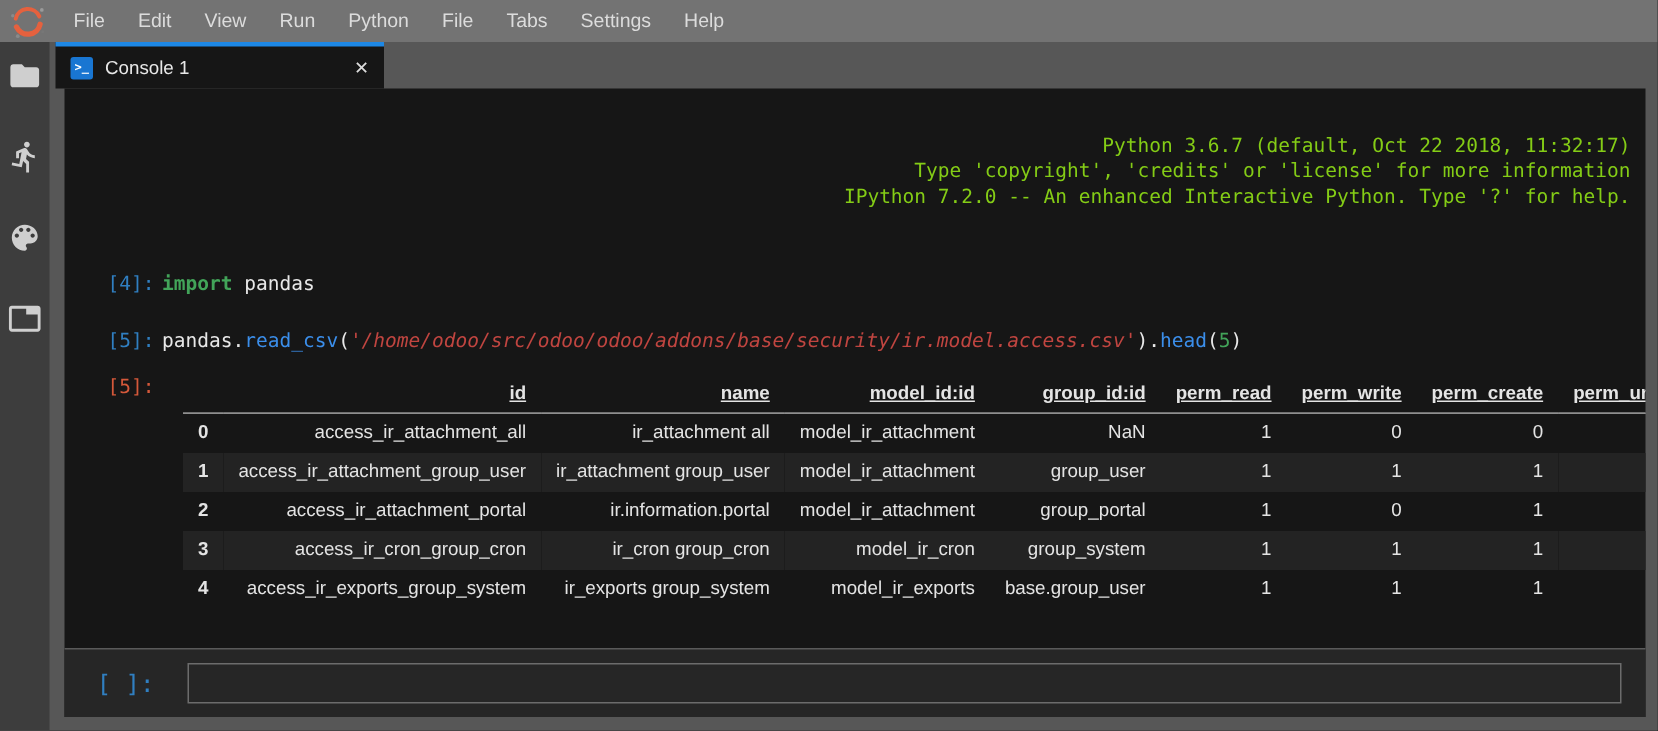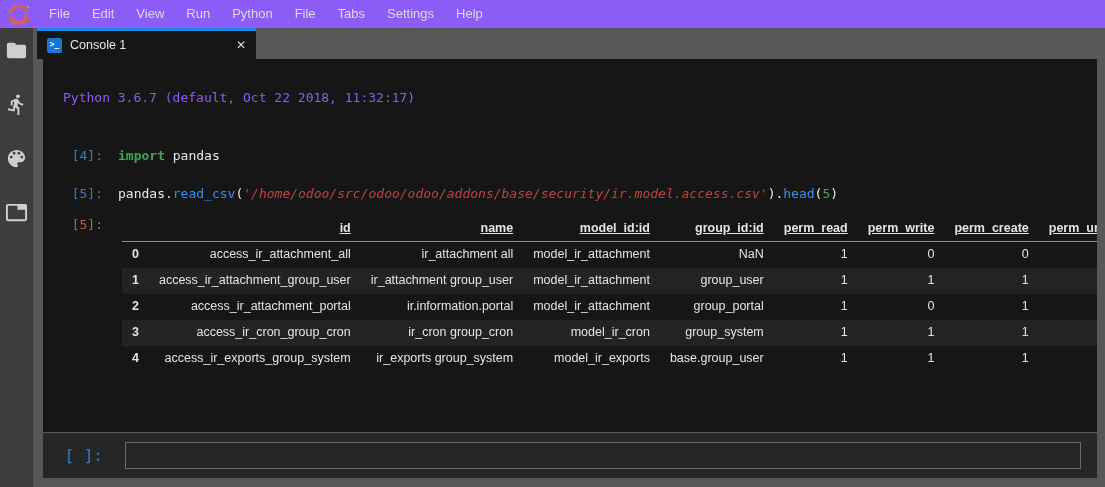--- a/index.html
+++ b/index.html
@@ -1,21 +1,21 @@
 <!DOCTYPE html>
 <html style="--accent: #1e88e5; --pin: #307fc1; --pout: #d4583a; --kw: #42a459; --fn: #3b8eea; --str: #c04540; --num: #42a459;"><head>
 <meta charset="utf-8">
 <style>
   * { margin:0; padding:0; box-sizing:border-box; }
   html,body { width:1105px; height:487px; overflow:hidden; background:#575757;
               font-family:"Liberation Sans", sans-serif; }
   .app { width:1105px; height:487px; display:flex; flex-direction:column; }
 
   
-  .menubar { flex:0 0 28px; background:#8b5cf6; display:flex; }
+  .menubar { flex:0 0 28px; background:#737373; display:flex; }
   .logo { width:38px; height:28px; position:relative; flex:0 0 38px; }
   .logo svg { position:absolute; left:6px; top:2px; }
   .menu-item { padding:0 11px; font-size:13px; line-height:28px; color:#dcdcdc; cursor:default; }
 
   
   .bodyrow { flex:1; display:flex; min-height:0; }
   .sidebar { flex:0 0 33px; background:#3d3d3d; display:flex; flex-direction:column;
              align-items:center; padding-top:11px; gap:31px; }
   .sidebar .sbicon { width:23px; height:23px; display:block; }
   .sidebar svg { width:23px; height:23px; fill:#cfcfcf; }
@@ -26,26 +26,26 @@
          display:flex; align-items:center; gap:8px; padding:0 10px; color:#e8e8e8;
          font-size:12.5px; }
   .tabicon { flex:0 0 15px; width:15px; height:15px; background:#1976d2; border-radius:2px;
              color:#fff; font:bold 8px/14px "DejaVu Sans Mono", monospace; text-align:center; }
   .tabclose { margin-left:auto; font-size:12px; color:#dcdcdc; cursor:default; }
 
   
   .console { flex:1; margin:0 8px 9px 10px; background:#161616; display:flex;
              flex-direction:column; min-height:0; font-family:"DejaVu Sans Mono", monospace; }
   .scroll { flex:1; padding:30px 10px 0 20px; overflow:hidden; }
-  .banner div { color:#8b5cf6; font-size:13px; line-height:17px; white-space:pre; }
+  .banner div { color:#84cc16; font-size:13px; line-height:17px; white-space:pre;text-align:right; }
 
   .cell { display:flex; font-size:13px; line-height:17px; }
   .cell0 { margin-top:41px; } .cell1 { margin-top:21px; }
   .prompt { flex:0 0 40px; width:40px; text-align:right; color:var(--pin,#307fc1); white-space:pre; }
-  .code { margin-left:15px; color:#e8e8e8; white-space:pre; }
+  .code { margin-left:5px; color:#e8e8e8; white-space:pre; }
   .tok-kw  { color:var(--kw,#42a459); font-weight:bold; }
   .tok-fn  { color:var(--fn,#3b8eea); }
   .tok-str { color:var(--str,#c04540);font-style:italic; }
   .tok-num { color:var(--num,#42a459); }
 
   .outcell { display:flex; margin-top:14px; font-size:13px; line-height:17px; }
   .prompt.out { color:var(--pout,#d4583a); }
   .outwrap { margin-left:19px; }
 
   table { border-collapse:collapse; table-layout:fixed; color:#e4e4e4;
@@ -115,20 +115,22 @@
           <span class="tabicon">&gt;_</span>
           <span class="tablabel">Console 1</span>
           <span class="tabclose">✕</span>
         </div>
       </div>
 
       <div class="console">
         <div class="scroll">
           <div class="banner" id="banner">
               <div>Python 3.6.7 (default, Oct 22 2018, 11:32:17)</div>
+              <div>Type 'copyright', 'credits' or 'license' for more information</div>
+              <div>IPython 7.2.0 -- An enhanced Interactive Python. Type '?' for help.</div>
             </div>
           <div id="cells">
               <div class="cell cell0">
                 <div class="prompt">[4]:</div>
                 <div class="code"><span class="tok-kw">import</span><span> pandas</span></div>
               </div>
               <div class="cell cell1">
                 <div class="prompt">[5]:</div>
                 <div class="code"><span>pandas.</span><span class="tok-fn">read_csv</span><span>(</span><span class="tok-str">'/home/odoo/src/odoo/odoo/addons/base/security/ir.model.access.csv'</span><span>).</span><span class="tok-fn">head</span><span>(</span><span class="tok-num">5</span><span>)</span></div>
               </div>

